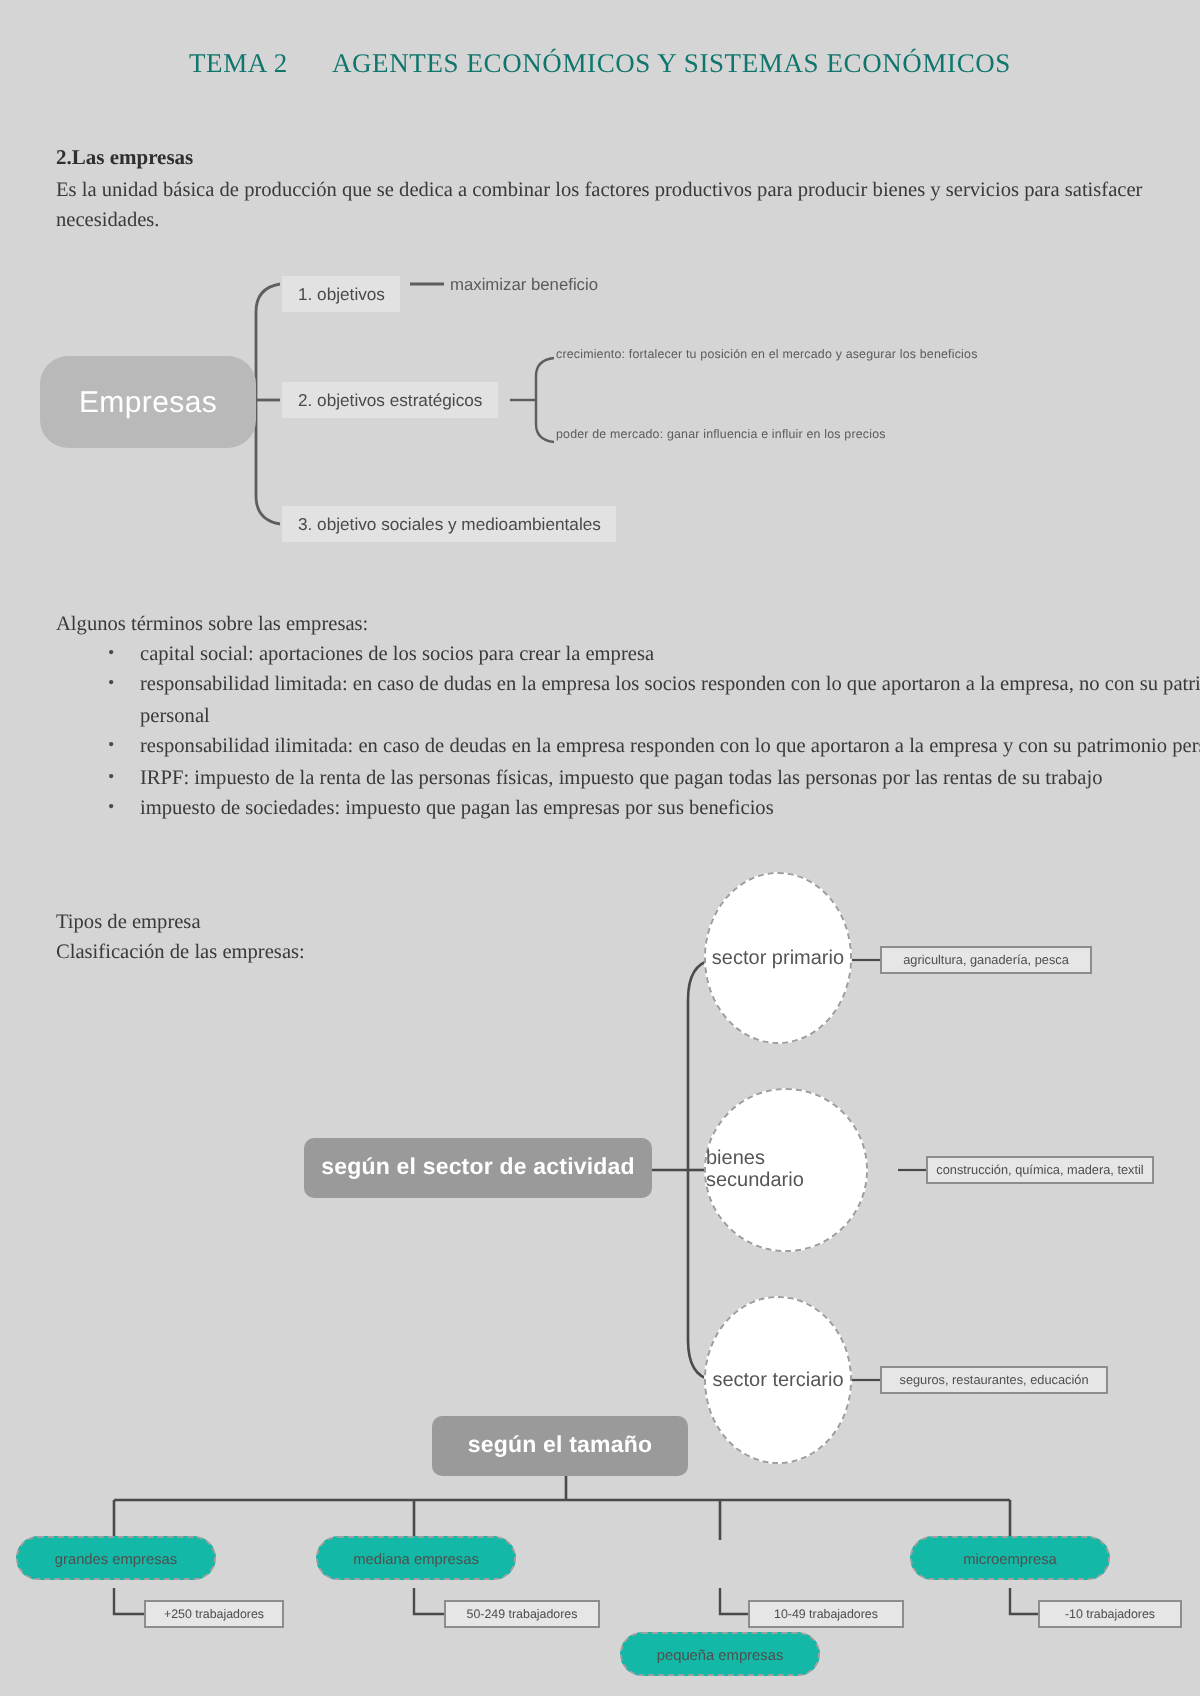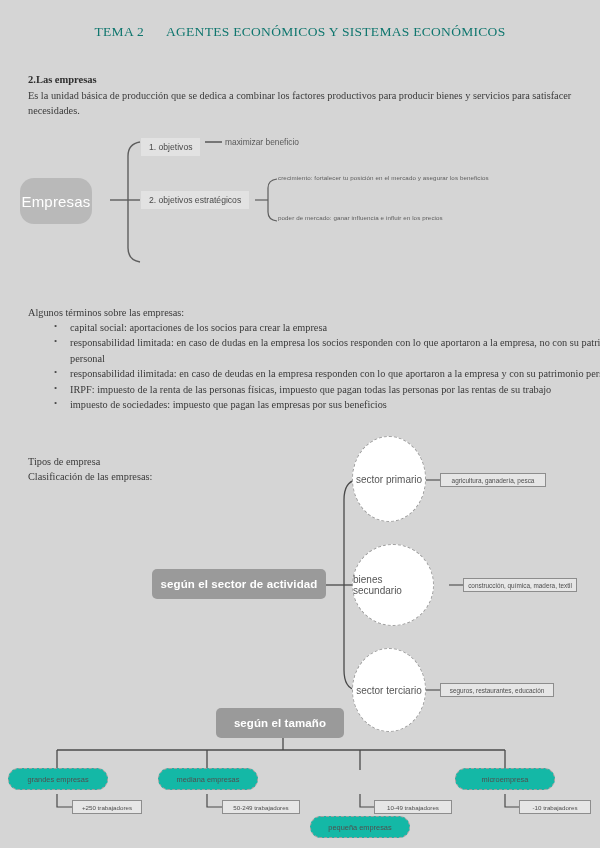--- a/index.html
+++ b/index.html
@@ -224,30 +224,31 @@
       <path d="M128,70 L128,118 Q128,130 140,132" stroke="#5e5e5e" stroke-width="1.4" fill="none"></path>
       <path d="M128,70 L140,70" stroke="#5e5e5e" stroke-width="1.4" fill="none"></path>
 
       <path d="M205,12 L222,12" stroke="#5e5e5e" stroke-width="1.6" fill="none"></path>
 
       <path d="M255,70 L268,70" stroke="#5e5e5e" stroke-width="1.2" fill="none"></path>
       <path d="M268,70 L268,58 Q268,50 277,49" stroke="#5e5e5e" stroke-width="1.2" fill="none"></path>
       <path d="M268,70 L268,82 Q268,90 277,91" stroke="#5e5e5e" stroke-width="1.2" fill="none"></path>
     </svg>
 
-    <div class="node-root" style="left:20px; top:48px; width:72px; height:46px;text-align:right;">Empresas</div>
+    <div class="node-root" style="left:20px; top:48px; width:108px; height:46px;text-align:right;">Empresas</div>
 
     <div class="node-box" style="left:141px; top:8px; height:18px;">1. objetivos</div>
     <div class="leaf-text" style="left:225px; top:7px;">maximizar beneficio</div>
 
     <div class="node-box" style="left:141px; top:61px; height:18px;">2. objetivos estratégicos</div>
 
     <div class="small-text" style="left:278px; top:44px; width:250px;">crecimiento: fortalecer tu posición en el mercado y asegurar los beneficios</div>
     <div class="small-text" style="left:278px; top:84px; width:270px;">poder de mercado: ganar influencia e influir en los precios</div>
 
+    <div class="node-box" style="left:141px; top:123px; height:18px;">3. objetivo sociales y medioambientales</div>
   </div>
 
   <div class="plain" style="top:305px;">Algunos términos sobre las empresas:</div>
   <ul class="terms">
     <li>capital social: aportaciones de los socios para crear la empresa</li>
     <li>responsabilidad limitada: en caso de dudas en la empresa los socios responden con lo que aportaron a la empresa, no con su patrimonio personal</li>
     <li>responsabilidad ilimitada: en caso de deudas en la empresa responden con lo que aportaron a la empresa y con su patrimonio personal</li>
     <li>IRPF: impuesto de la renta de las personas físicas, impuesto que pagan todas las personas por las rentas de su trabajo</li>
     <li>impuesto de sociedades: impuesto que pagan las empresas por sus beneficios</li>
   </ul>

